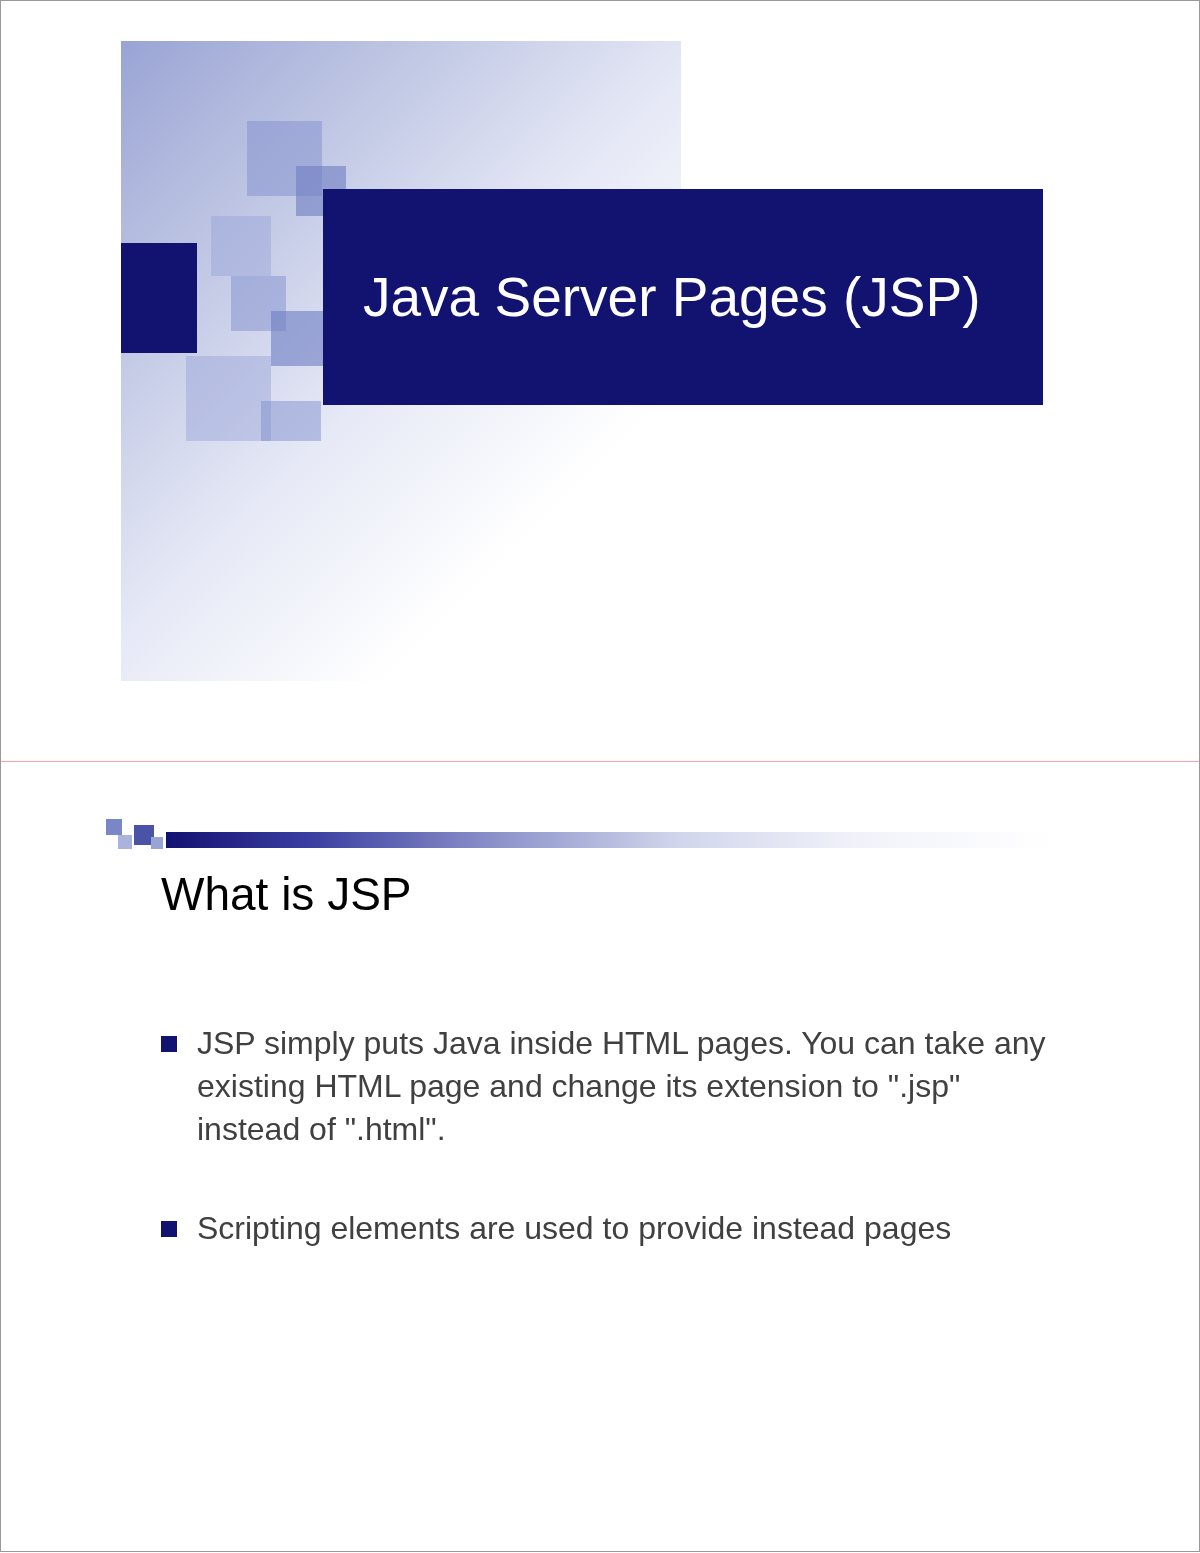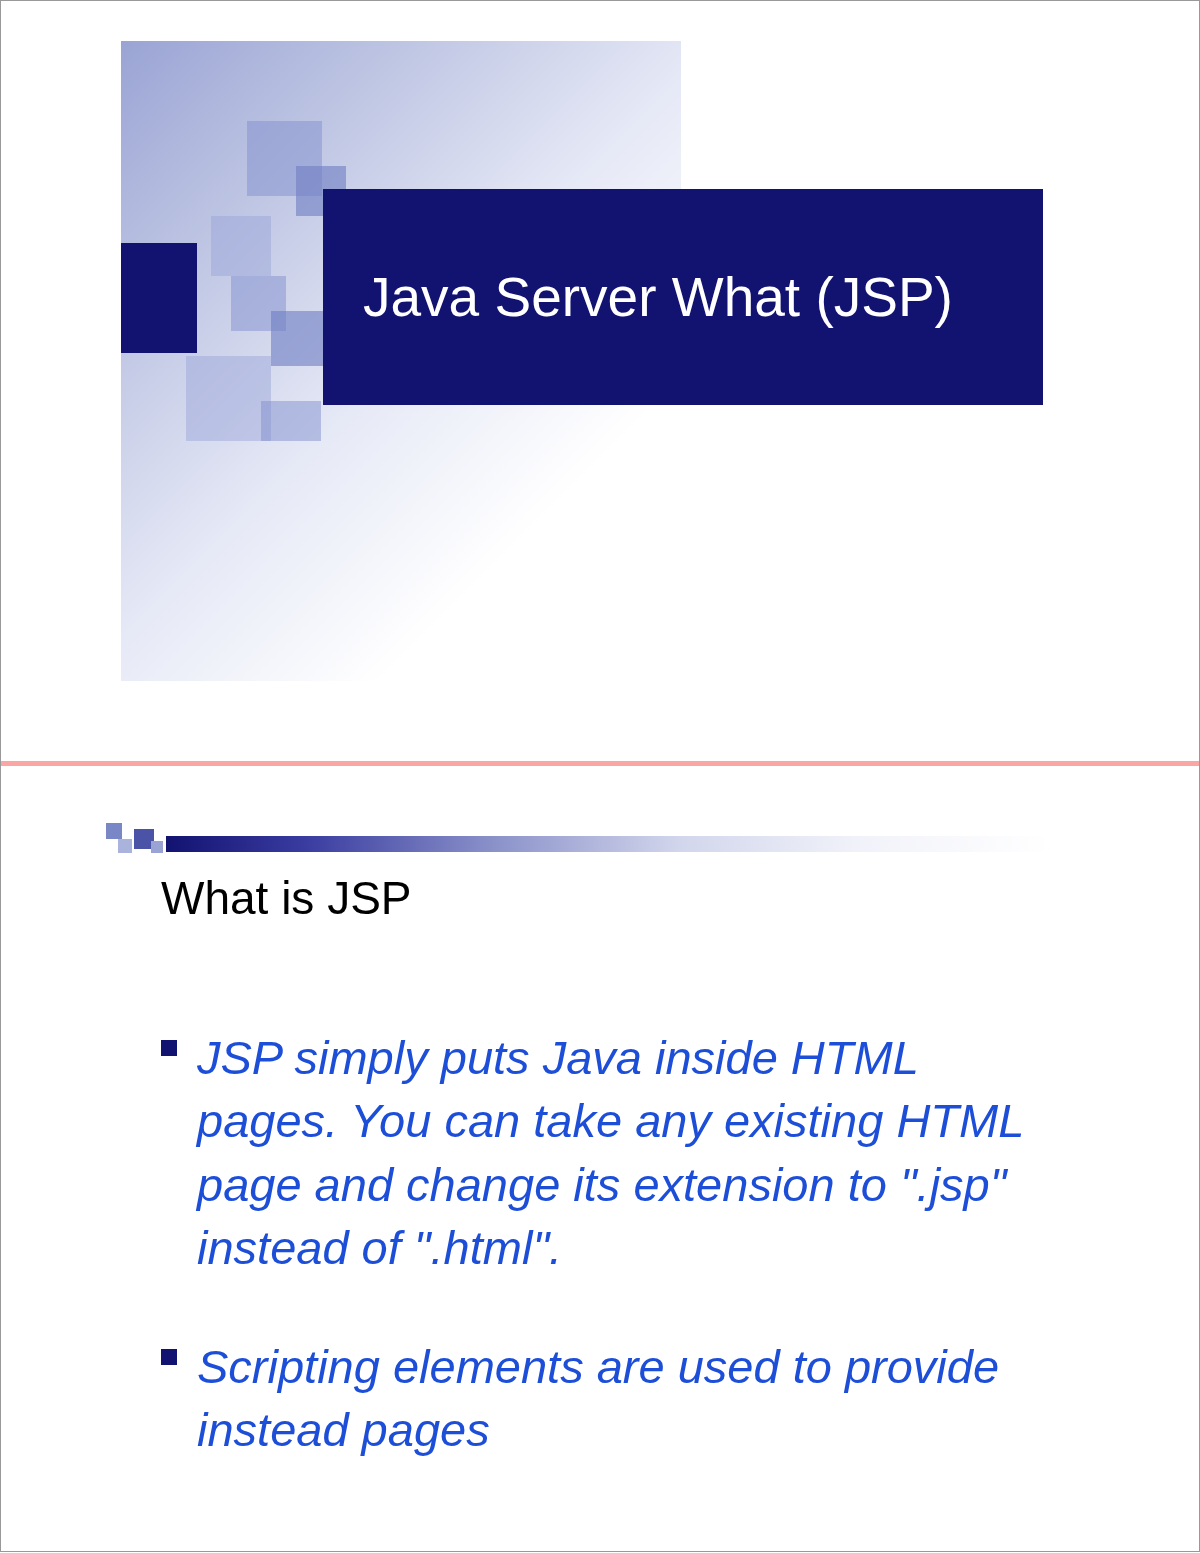--- a/index.html
+++ b/index.html
@@ -66,21 +66,21 @@
       color: #fff;
       font-size: 55px;
       line-height: 1.2;
       font-weight: 400;
     }
     
     .slide2 {
       position: relative;
       width: 100%;
       height: 790px;
-      border-top: 5px solid #fca5a5;
+      border-top: 1px solid #fca5a5;
       overflow: hidden;
     }
     .slide2-header {
       position: absolute;
       top: 55px;
       left: 105px;
       right: 100px;
       height: 40px;
     }
     .slide2-header-bar {
@@ -112,24 +112,23 @@
     }
     .bullet-marker {
       width: 16px;
       height: 16px;
       background: #121271;
       flex-shrink: 0;
       margin-top: 14px;
       margin-right: 20px;
     }
     .bullet-text {
-      font-size: 47px;
+      font-size: 32px;
       line-height: 1.35;
-      color: #1d4ed8;
-      font-style: italic;
+      color: #404040;
     }
     
     .s2-px {
       position: absolute;
     }
   </style>
 </head>
 <body>
 
 <div class="page">
@@ -140,21 +139,21 @@
     <div class="px-square px-alpha2" style="top:120px; left:246px; width:75px; height:75px;"></div>
     <div class="px-square px-alpha1" style="top:165px; left:295px; width:50px; height:50px;"></div>
     <div class="px-square px-alpha3" style="top:215px; left:210px; width:60px; height:60px;"></div>
     <div class="px-square px-alpha2" style="top:275px; left:230px; width:55px; height:55px;"></div>
     <div class="px-square px-alpha1" style="top:310px; left:270px; width:55px; height:55px;"></div>
     <div class="px-square px-alpha3" style="top:355px; left:185px; width:85px; height:85px;"></div>
     <div class="px-square px-alpha2" style="top:400px; left:260px; width:60px; height:40px;"></div>
 
     <div class="titlebar-left"></div>
     <div class="titlebar">
-      <div class="title-text">Java Server What (JSP)</div>
+      <div class="title-text">Java Server Pages (JSP)</div>
     </div>
   </div>
 
   <div class="slide2">
     <div class="slide2-header">
 
       <div class="s2-px" style="top:2px; left:0; width:16px; height:16px; background:#7a87c6;"></div>
       <div class="s2-px" style="top:18px; left:12px; width:14px; height:14px; background:#aab3dc;"></div>
       <div class="s2-px" style="top:8px; left:28px; width:20px; height:20px; background:#4a53a5;"></div>
       <div class="s2-px" style="top:20px; left:45px; width:12px; height:12px; background:#9aa4d4;"></div>

